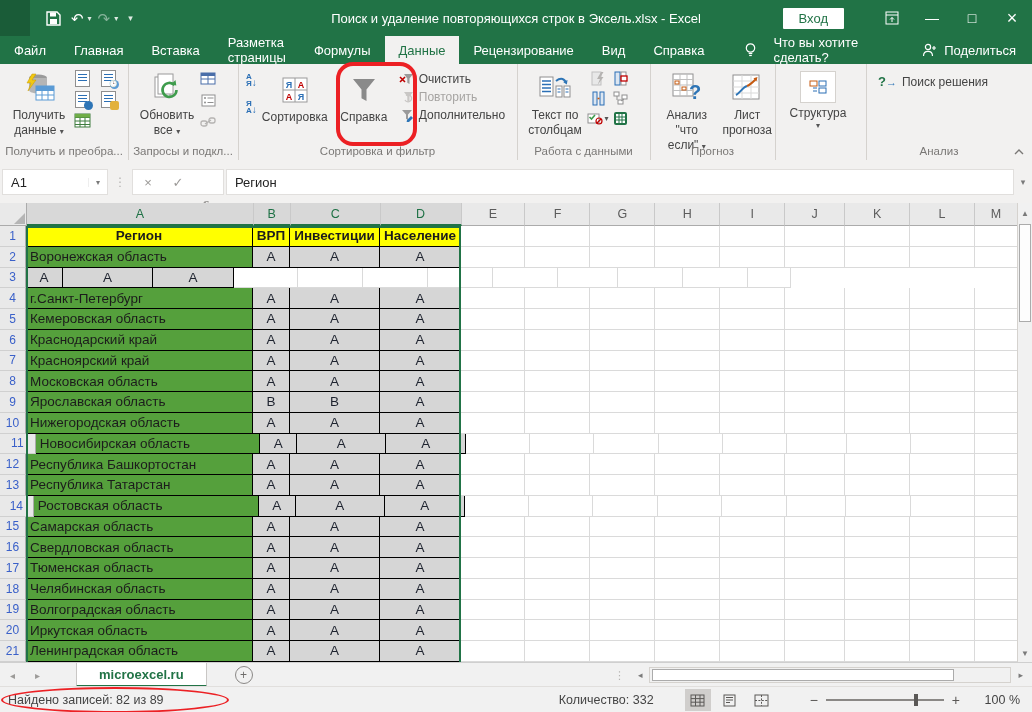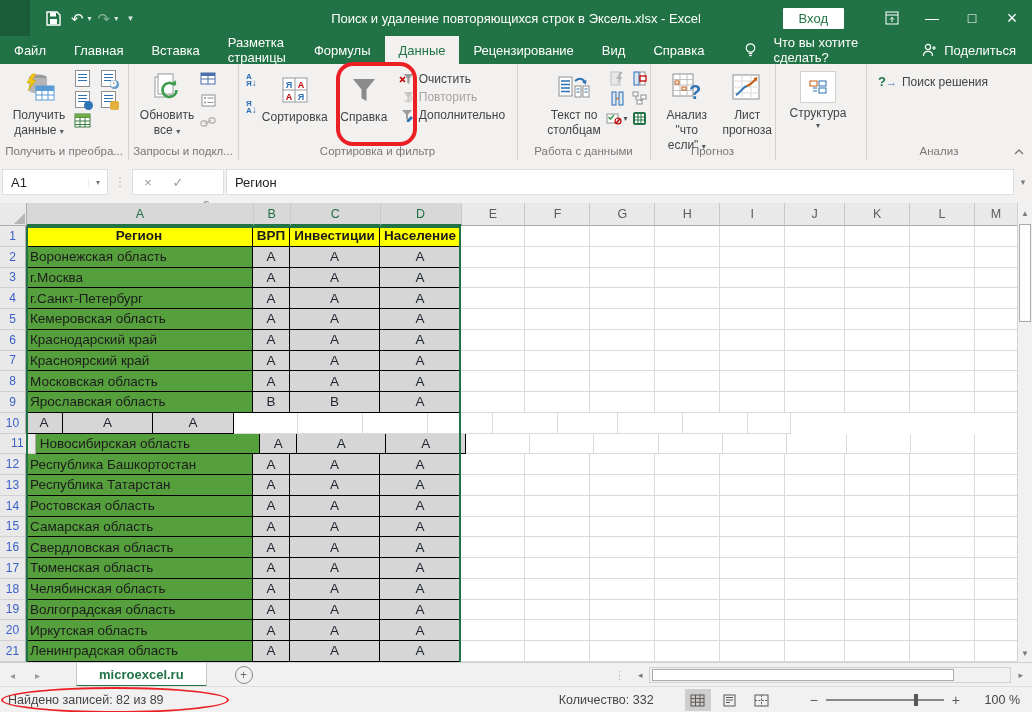--- a/index.html
+++ b/index.html
@@ -325,21 +325,21 @@
               </svg>
             </span>
           <span>Дополнительно</span>
         </div>
       </div>
     </div>
     <div class="grouplabel">Сортировка и фильтр</div>
   </div>
 
   <div class="rgroup" style="left:517px;width:133px;">
-    <div style="display:flex;padding:2px 0 0 6px;justify-content:flex-end;">
+    <div style="display:flex;padding:2px 0 0 6px;">
       <div class="bigbtn" style="width:64px;">
         <span class="ic">
           <svg width="32" height="28" viewBox="0 0 32 28">
               <rect x="1" y="3" width="13" height="19" fill="#fff" stroke="#8f8f8f"></rect>
               <path d="M3 7h9M3 10.5h9M3 14h9M3 17.5h9" stroke="#2b6fb5" stroke-width="1.4"></path>
               <path d="M17 7c5-4 9-2 10 2" fill="none" stroke="#2e75b6" stroke-width="2"></path>
               <path d="M28.5 6l-.6 4.4-3.8-2.4z" fill="#2e75b6"></path>
               <rect x="17" y="12" width="6" height="11" fill="#fff" stroke="#8f8f8f"></rect>
               <rect x="25" y="12" width="6" height="11" fill="#fff" stroke="#8f8f8f"></rect>
               <path d="M18.5 15h3M18.5 18h3M26.5 15h3M26.5 18h3" stroke="#2b6fb5"></path>
@@ -524,21 +524,20 @@
         <div class="cell c-empty" style="width: 65px;"></div>
         <div class="cell c-empty" style="width: 65px;"></div>
         <div class="cell c-empty" style="width: 65px;"></div>
         <div class="cell c-empty" style="width: 60px;"></div>
         <div class="cell c-empty" style="width: 65px;"></div>
         <div class="cell c-empty" style="width: 65px;"></div>
         <div class="cell c-empty" style="width: 43px;"></div>
       </div>
       <div class="gridrow" style="height: 20.7619px;">
         <div class="rowhdr" style="width: 26px;">3</div>
-        <div class="cell c-green" style="width: 227px;">г.Москва</div>
         <div class="cell c-gray" style="width: 37px;">А</div>
         <div class="cell c-gray" style="width: 90px;">А</div>
         <div class="cell c-gray" style="width: 81px;">А</div>
         <div class="cell c-empty" style="width: 64px;"></div>
         <div class="cell c-empty" style="width: 65px;"></div>
         <div class="cell c-empty" style="width: 65px;"></div>
         <div class="cell c-empty" style="width: 65px;"></div>
         <div class="cell c-empty" style="width: 65px;"></div>
         <div class="cell c-empty" style="width: 60px;"></div>
         <div class="cell c-empty" style="width: 65px;"></div>
@@ -636,20 +635,21 @@
         <div class="cell c-empty" style="width: 65px;"></div>
         <div class="cell c-empty" style="width: 65px;"></div>
         <div class="cell c-empty" style="width: 65px;"></div>
         <div class="cell c-empty" style="width: 60px;"></div>
         <div class="cell c-empty" style="width: 65px;"></div>
         <div class="cell c-empty" style="width: 65px;"></div>
         <div class="cell c-empty" style="width: 43px;"></div>
       </div>
       <div class="gridrow" style="height: 20.7619px;">
         <div class="rowhdr" style="width: 26px;">10</div>
+        <div class="cell c-green" style="width: 227px;">Нижегородская область</div>
         <div class="cell c-gray" style="width: 37px;">А</div>
         <div class="cell c-gray" style="width: 90px;">А</div>
         <div class="cell c-gray" style="width: 81px;">А</div>
         <div class="cell c-empty" style="width: 64px;"></div>
         <div class="cell c-empty" style="width: 65px;"></div>
         <div class="cell c-empty" style="width: 65px;"></div>
         <div class="cell c-empty" style="width: 65px;"></div>
         <div class="cell c-empty" style="width: 65px;"></div>
         <div class="cell c-empty" style="width: 60px;"></div>
         <div class="cell c-empty" style="width: 65px;"></div>
@@ -698,21 +698,21 @@
         <div class="cell c-empty" style="width: 65px;"></div>
         <div class="cell c-empty" style="width: 65px;"></div>
         <div class="cell c-empty" style="width: 65px;"></div>
         <div class="cell c-empty" style="width: 65px;"></div>
         <div class="cell c-empty" style="width: 60px;"></div>
         <div class="cell c-empty" style="width: 65px;"></div>
         <div class="cell c-empty" style="width: 65px;"></div>
         <div class="cell c-empty" style="width: 43px;"></div>
       </div>
       <div class="gridrow" style="height: 20.7619px;">
-        <div class="rowhdr" style="width: 26px;">14</div>
+        <div class="rowhdr" style="width: 34px;">14</div>
         <div class="cell c-green" style="width: 227px;">Ростовская область</div>
         <div class="cell c-gray" style="width: 37px;">А</div>
         <div class="cell c-gray" style="width: 90px;">А</div>
         <div class="cell c-gray" style="width: 81px;">А</div>
         <div class="cell c-empty" style="width: 64px;"></div>
         <div class="cell c-empty" style="width: 65px;"></div>
         <div class="cell c-empty" style="width: 65px;"></div>
         <div class="cell c-empty" style="width: 65px;"></div>
         <div class="cell c-empty" style="width: 65px;"></div>
         <div class="cell c-empty" style="width: 60px;"></div>

